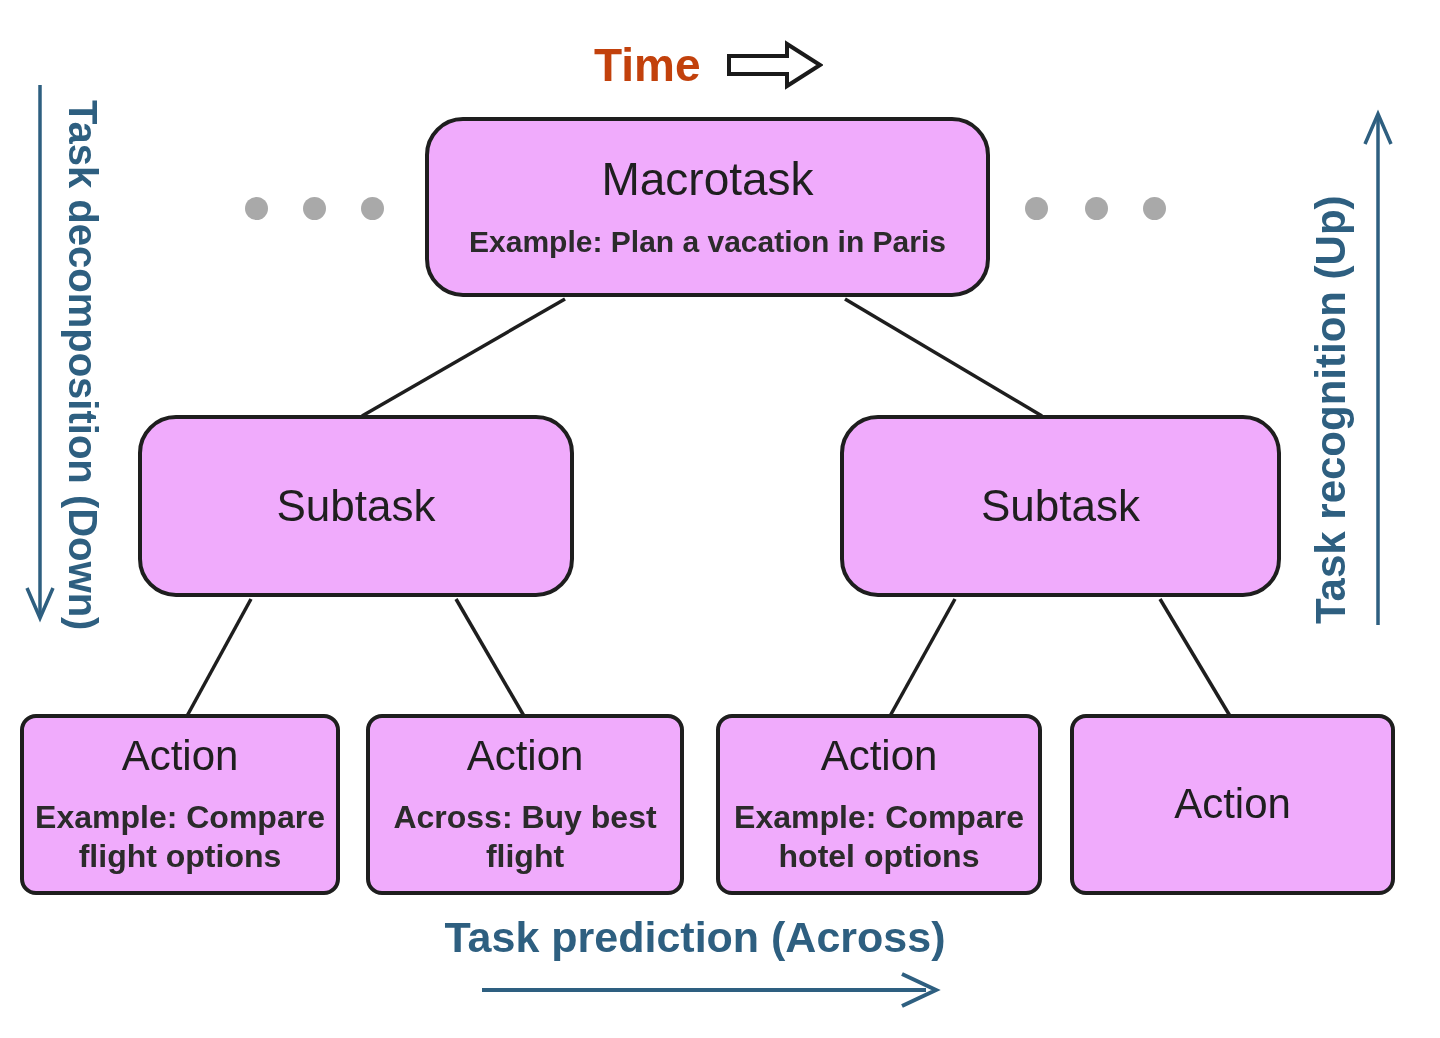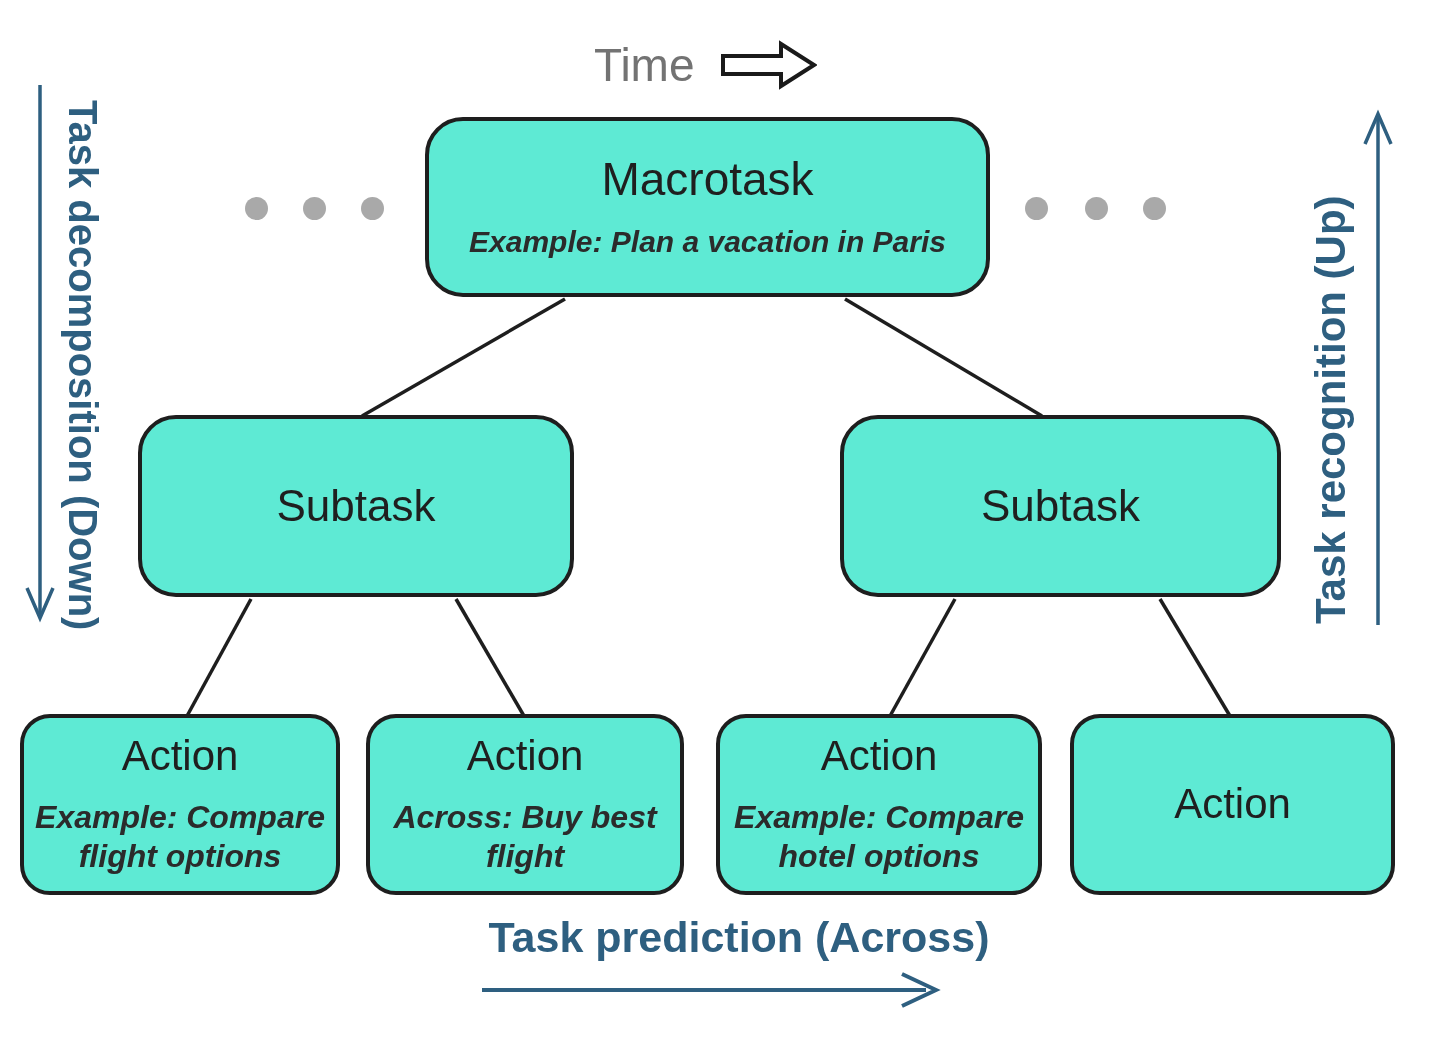--- a/index.html
+++ b/index.html
@@ -8,53 +8,53 @@
     width:1440px;height:1038px;
     background:#ffffff;
     font-family:"Liberation Sans", sans-serif;
     overflow:hidden;
   }
   
   #connectors{position:absolute;left:0;top:0;z-index:1;}
   
   .node{
     position:absolute;
-    background:#5eead4;
+    background:#f0abfc;
     border:4px solid #1e1e1e;
     border-radius:38px;
     display:flex;flex-direction:column;align-items:center;justify-content:center;
     text-align:center;
     z-index:2;
     box-sizing:border-box;
   }
   .node .title{color:#1f1f1f;line-height:1.1;font-weight:400;}
   .node .example{
-    color:#2b2b2b;font-style:italic;font-weight:600;
+    color:#2b2b2b;font-weight:600;
     white-space:pre-line;line-height:1.22;margin-top:19px;
   }
   #macrotask{left:425px;top:117px;width:565px;height:180px;}
   #macrotask .title{font-size:46px;}
   #macrotask .example{font-size:30px;}
   #subtask-left{left:138px;top:415px;width:436px;height:182px;}
   #subtask-right{left:840px;top:415px;width:441px;height:182px;}
   .subtask .title{font-size:44px;text-align:right;}
   .subtask .example{font-size:29px;}
   #action-1{left:20px;top:714px;width:320px;height:181px;}
   #action-2{left:366px;top:714px;width:318px;height:181px;}
   #action-3{left:716px;top:714px;width:326px;height:181px;}
   #action-4{left:1070px;top:714px;width:325px;height:181px;}
   .action .title{font-size:42px;}
   .action .example{font-size:32px;}
-  .action{border-radius:30px;}
+  .action{border-radius:16px;}
   
   #time-row{
     position:absolute;left:594px;top:38px;
     display:flex;align-items:center;gap:26px;z-index:2;
   }
-  #time-label{font-size:46px;color:#737373;}
+  #time-label{font-size:46px;color:#c2410c;font-weight:bold;}
   
   .dot{
     position:absolute;width:23px;height:23px;border-radius:50%;
     background:#a9a9a9;z-index:2;
   }
   
   .rail-svg{position:absolute;z-index:2;}
   .v-label{
     position:absolute;z-index:2;
     color:#2e5f80;font-weight:700;
@@ -62,21 +62,21 @@
   }
   #left-axis-label{
     left:50px;top:20px;width:64px;height:690px;
     writing-mode:vertical-rl;font-size:40px;
   }
   #right-axis-label{
     left:1298px;top:110px;width:66px;height:600px;
     writing-mode:vertical-rl;transform:rotate(180deg);font-size:42px;
   }
   #bottom-axis-label{
-    position:absolute;left:452px;top:913px;width:574px;
+    position:absolute;left:408px;top:913px;width:574px;
     text-align:center;color:#2e5f80;font-weight:700;font-size:43px;z-index:2;
   }
 </style>
 </head>
 <body>
 
 <div id="canvas">
 
   <svg id="connectors" width="1440" height="1038">
     <line x1="565" y1="299" x2="362" y2="416" stroke="#1e1e1e" stroke-width="3.5"></line>

